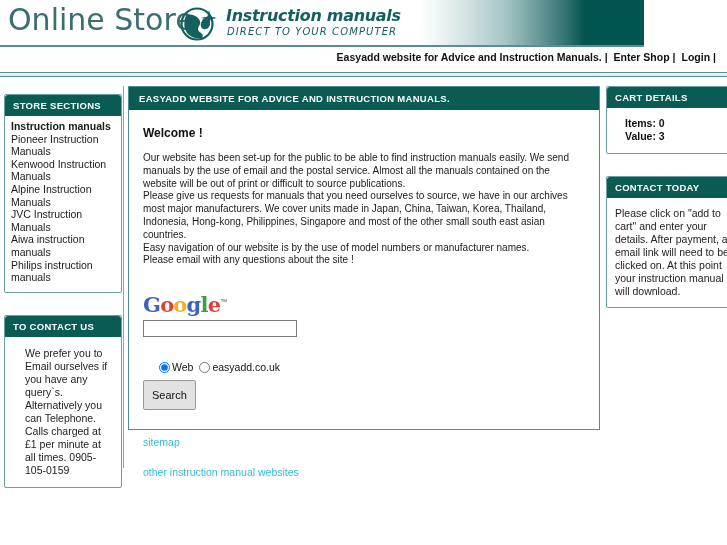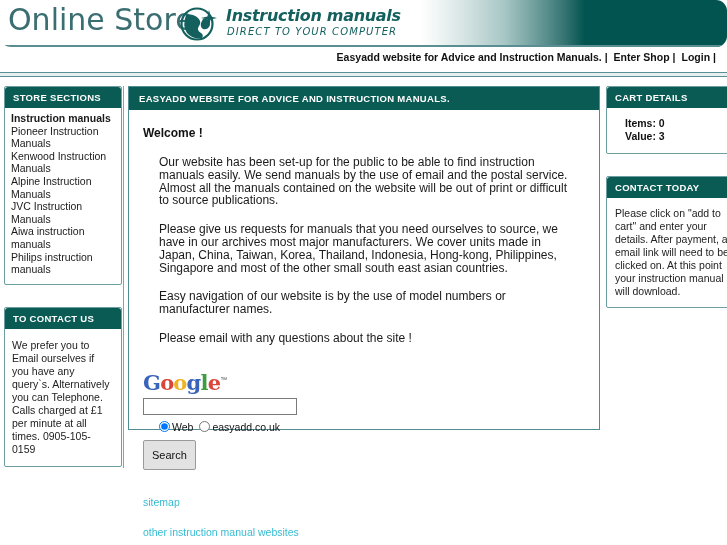--- a/index.html
+++ b/index.html
@@ -15,29 +15,28 @@
     font-size: 11px;
     color: #222222;
     overflow: hidden;
     position: relative;
   }
 
   
   .header {
     position: relative;
     height: 47px;
-    width: 727px;
+    width: 644px;
     background: linear-gradient(to right,
         #ffffff 0px, #ffffff 420px,
         #eef4f4 440px, #cfe0df 470px,
         #a6c6c4 505px, #6f9f9d 535px,
         #347371 565px, #015450 585px,
         #015450 727px);
     overflow: hidden;
-    border-radius: 11px;
   }
   .header-rule {
     position: absolute;
     left: 0;
     top: 45px;
     width: 727px;
     height: 2px;
     background: #5a8e92;
   }
   .logo-text {
@@ -125,21 +124,21 @@
   .page {
     position: absolute;
     left: 0;
     top: 78px;
     width: 727px;
     height: 467px;
   }
   .col-left {
     position: absolute;
     left: 4px;
-    top: 8px;
+    top: 16px;
     width: 118px;
   }
   .col-left-rule {
     position: absolute;
     left: 123px;
     top: 8px;
     width: 1px;
     height: 382px;
     background: #7fa8ab;
   }
@@ -190,41 +189,42 @@
     font-size: 10.5px;
     line-height: 12.6px;
     display: block;
   }
   .store-list li.current a { font-weight: bold; }
 
   .contact-body {
     padding: 10px 7px 10px 7px;
     font-size: 10.5px;
     line-height: 13px;
+    margin-left: 13px;
   }
 
   
   .main-head {
     background: #0b5b55;
     color: #ffffff;
     font-size: 9.5px;
     font-weight: bold;
     letter-spacing: 0.3px;
     padding: 6px 0 6px 10px;
   }
   .main-body { padding: 10px 14px 6px 14px; }
   .welcome {
     font-size: 12px;
     font-weight: bold;
     color: #111111;
     margin: 6px 0 12px 0;
   }
   .intro p {
-    margin: 16px;
-    font-size: 12px;
+    margin: 0;
+    font-size: 10px;
     line-height: 12.8px;
     color: #1a1a1a;
   }
 
   
   .gsearch { margin-top: 24px; }
   .g-logo {
     font-family: "DejaVu Serif", serif;
     font-size: 21px;
     font-weight: bold;
@@ -246,21 +246,21 @@
     width: 148px;
     height: 13px;
     border: 1px solid #7b7b7b;
     font-family: "Liberation Sans", sans-serif;
     font-size: 11px;
     padding: 1px 2px;
     background: #ffffff;
     box-sizing: content-box;
   }
   .g-radios {
-    margin-top: 6px;
+    margin-top: 24px;
     font-size: 10.5px;
     color: #111111;
     display: flex;
     align-items: center;
     padding-left: 16px;
   }
   .g-radios label {
     display: inline-flex;
     align-items: center;
     margin-right: 6px;

